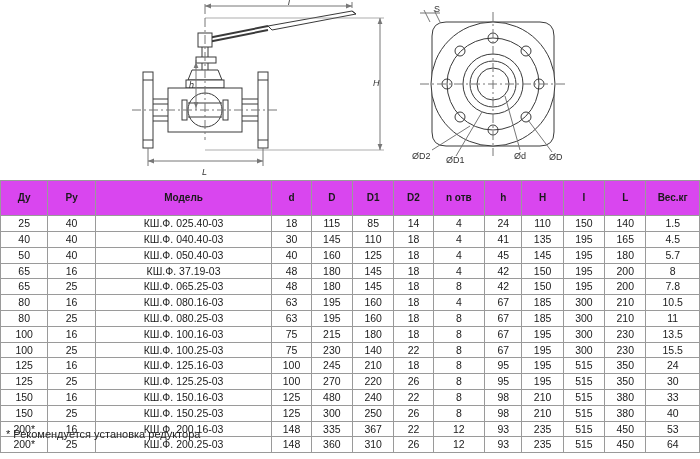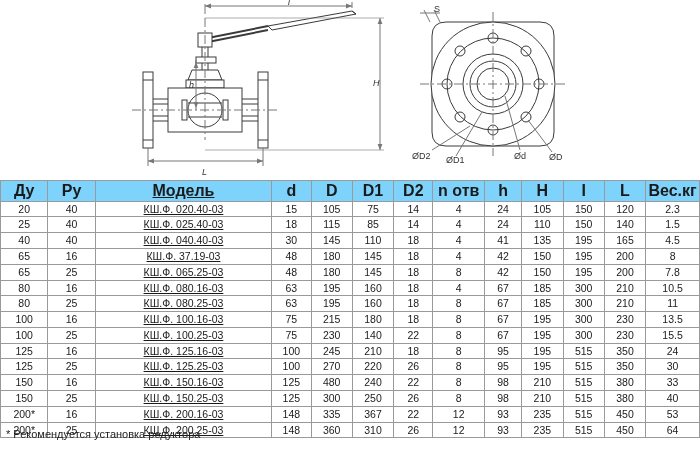--- a/index.html
+++ b/index.html
@@ -48,31 +48,30 @@
   }
   table.spec th,
   table.spec td {
     border: 1px solid #9a9a9a;
     padding: 1px 2px;
     text-align: center;
     line-height: 1.22;
     white-space: nowrap;
   }
   table.spec thead th {
-    background: #7dd3fc;
+    background: #d946ef;
     font-weight: bold;
-    font-size: 16px;
-    padding: 0 2px;
+    font-size: 10px;
+    padding: 11px 2px;
   }
   table.spec tbody td {
     background: #ffffff;
   }
   td.model, th.model {
     text-align: center;
-    text-decoration: underline;
   }
   .note {
     position: absolute;
     left: 6px;
     top: 428px;
     font-size: 11px;
     color: #222;
   }
 </style>
 </head>
@@ -208,35 +207,20 @@
           <th style="width:46px">n отв</th>
           <th style="width:32px">h</th>
           <th style="width:36px">H</th>
           <th style="width:36px">I</th>
           <th style="width:36px">L</th>
           <th style="width:48px">Вес.кг</th>
         </tr>
       </thead>
       <tbody id="spec-body">
           <tr>
-            <td>20</td>
-            <td>40</td>
-            <td class="model">КШ.Ф. 020.40-03</td>
-            <td>15</td>
-            <td>105</td>
-            <td>75</td>
-            <td>14</td>
-            <td>4</td>
-            <td>24</td>
-            <td>105</td>
-            <td>150</td>
-            <td>120</td>
-            <td>2.3</td>
-          </tr>
-          <tr>
             <td>25</td>
             <td>40</td>
             <td class="model">КШ.Ф. 025.40-03</td>
             <td>18</td>
             <td>115</td>
             <td>85</td>
             <td>14</td>
             <td>4</td>
             <td>24</td>
             <td>110</td>
@@ -253,20 +237,35 @@
             <td>110</td>
             <td>18</td>
             <td>4</td>
             <td>41</td>
             <td>135</td>
             <td>195</td>
             <td>165</td>
             <td>4.5</td>
           </tr>
           <tr>
+            <td>50</td>
+            <td>40</td>
+            <td class="model">КШ.Ф. 050.40-03</td>
+            <td>40</td>
+            <td>160</td>
+            <td>125</td>
+            <td>18</td>
+            <td>4</td>
+            <td>45</td>
+            <td>145</td>
+            <td>195</td>
+            <td>180</td>
+            <td>5.7</td>
+          </tr>
+          <tr>
             <td>65</td>
             <td>16</td>
             <td class="model">КШ.Ф. 37.19-03</td>
             <td>48</td>
             <td>180</td>
             <td>145</td>
             <td>18</td>
             <td>4</td>
             <td>42</td>
             <td>150</td>

